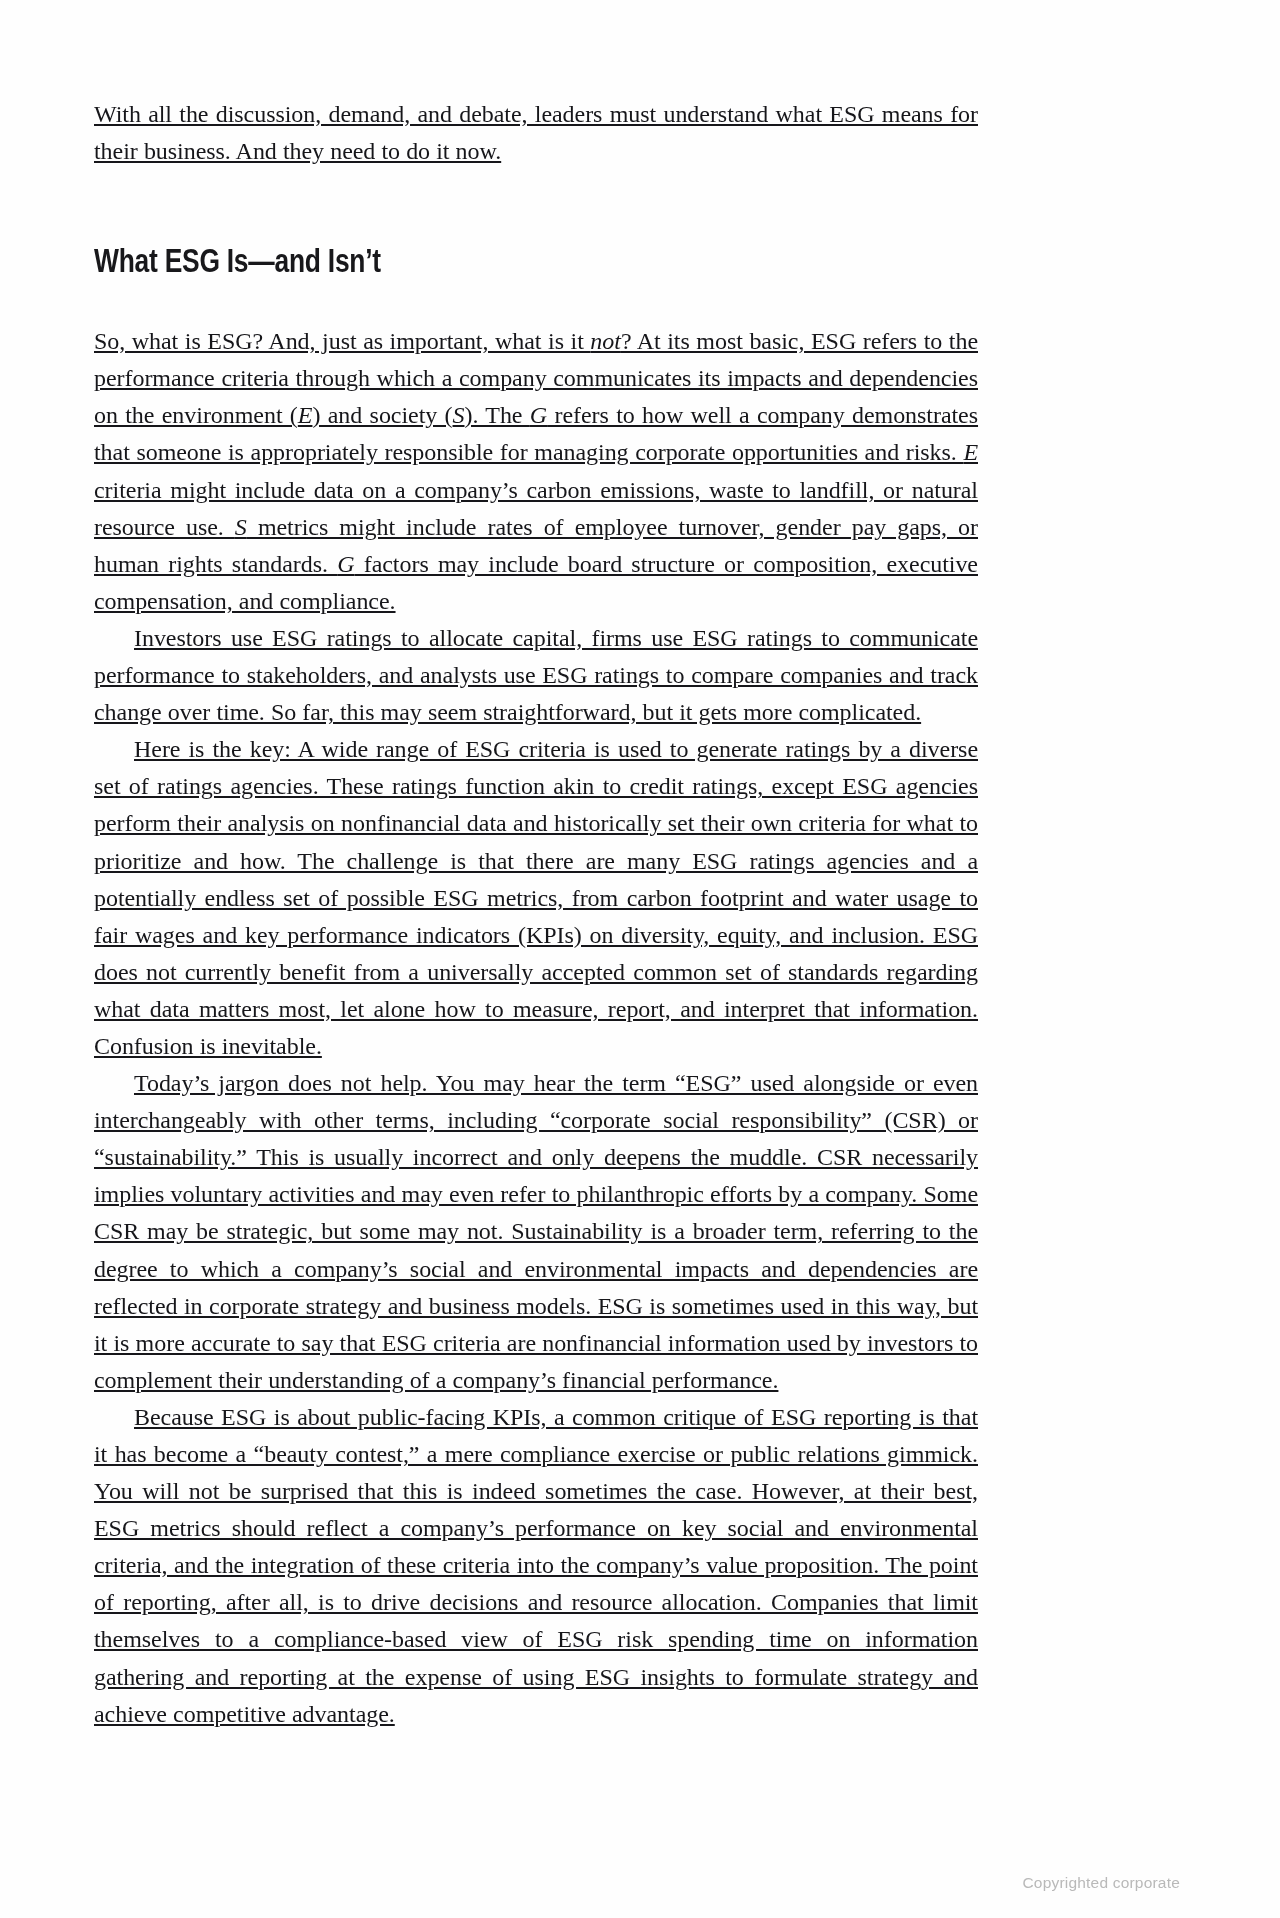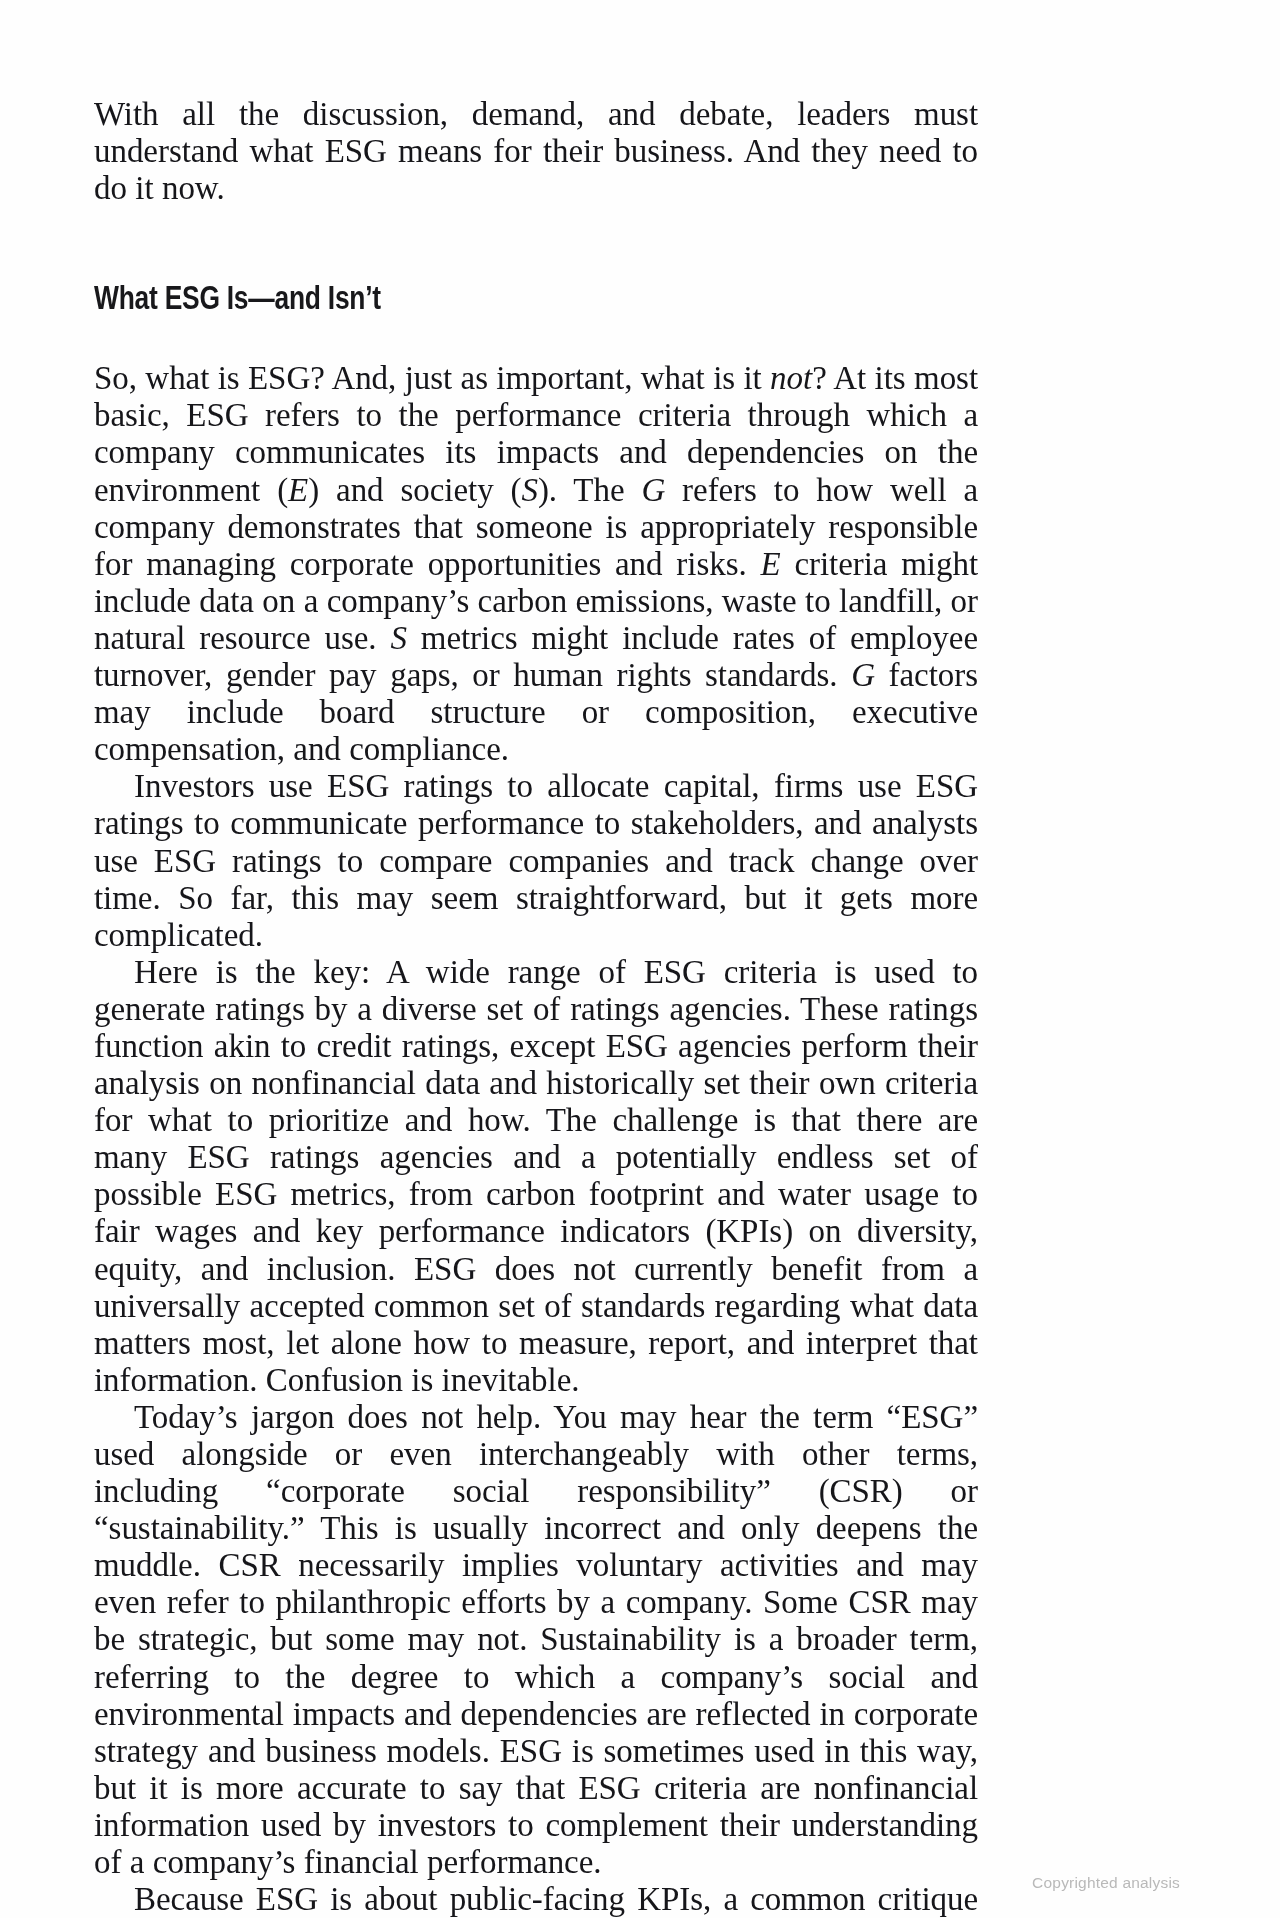--- a/index.html
+++ b/index.html
@@ -26,27 +26,28 @@
 
   #content {
     position: absolute;
     left: 94px;
     top: 96px;
     width: 884px;
   }
 
   p.body {
     margin: 0;
-    font-size: 33px;
+    font-size: 24px;
     line-height: 37.1px;
     text-align: justify;
     text-justify: inter-word;
     letter-spacing: -0.05px;
     word-spacing: 0.2px;
     color: #16161a;
+    text-decoration: underline;
     -webkit-font-smoothing: antialiased;
   }
 
   p.indent {
     text-indent: 40px;
   }
 
   p.lead {
     text-indent: 0;
   }
@@ -100,15 +101,15 @@
     <p class="body indent">Investors use ESG ratings to allocate capital, firms use ESG ratings to communicate performance to stakeholders, and analysts use ESG ratings to compare companies and track change over time. So far, this may seem straightforward, but it gets more complicated.</p>
 
     <p class="body indent">Here is the key: A wide range of ESG criteria is used to generate ratings by a diverse set of ratings agencies. These ratings function akin to credit ratings, except ESG agencies perform their analysis on nonfinancial data and historically set their own criteria for what to prioritize and how. The challenge is that there are many ESG ratings agencies and a potentially endless set of possible ESG metrics, from carbon footprint and water usage to fair wages and key performance indicators (KPIs) on diversity, equity, and inclusion. ESG does not currently benefit from a universally accepted common set of standards regarding what data matters most, let alone how to measure, report, and interpret that information. Confusion is inevitable.</p>
 
     <p class="body indent">Today’s jargon does not help. You may hear the term “ESG” used alongside or even interchangeably with other terms, including “corporate social responsibility” (CSR) or “sustainability.” This is usually incorrect and only deepens the muddle. CSR necessarily implies voluntary activities and may even refer to philanthropic efforts by a company. Some CSR may be strategic, but some may not. Sustainability is a broader term, referring to the degree to which a company’s social and environmental impacts and dependencies are reflected in corporate strategy and business models. ESG is sometimes used in this way, but it is more accurate to say that ESG criteria are nonfinancial information used by investors to complement their understanding of a company’s financial performance.</p>
 
     <p class="body indent">Because ESG is about public-facing KPIs, a common critique of ESG reporting is that it has become a “beauty contest,” a mere compliance exercise or public relations gimmick. You will not be surprised that this is indeed sometimes the case. However, at their best, ESG metrics should reflect a company’s performance on key social and environmental criteria, and the integration of these criteria into the company’s value proposition. The point of reporting, after all, is to drive decisions and resource allocation. Companies that limit themselves to a compliance-based view of ESG risk spending time on information gathering and reporting at the expense of using ESG insights to formulate strategy and achieve competitive advantage.</p>
 
   </div>
 
-  <div class="footer-note">Copyrighted analysis</div>
+  <div class="footer-note">Copyrighted corporate</div>
 
 </div>
 
 </body></html>

